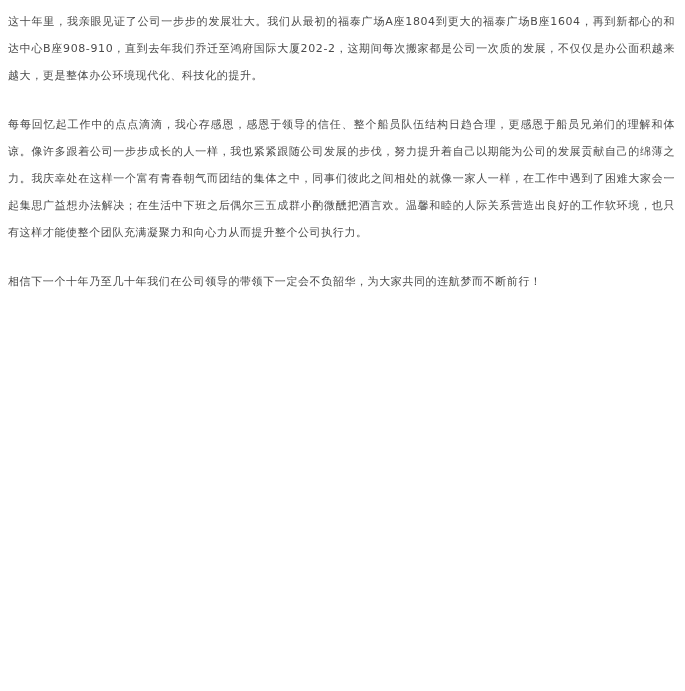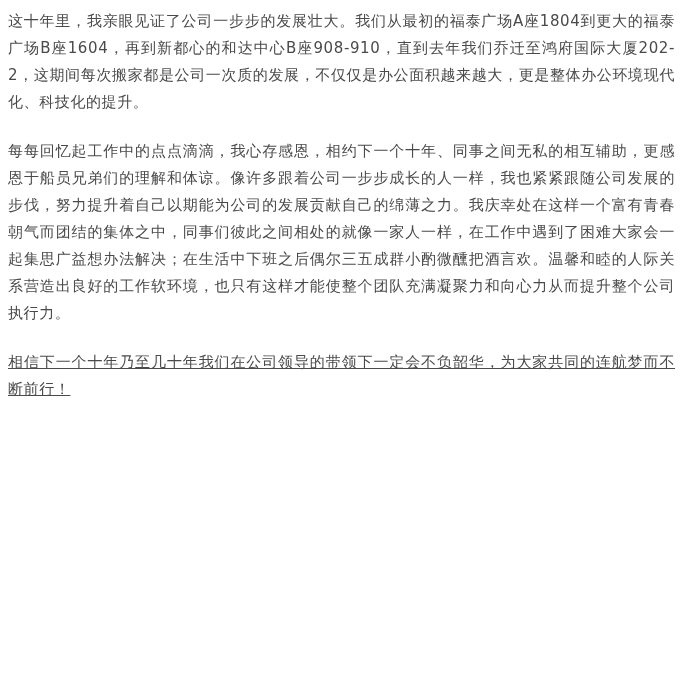--- a/index.html
+++ b/index.html
@@ -13,35 +13,34 @@
     font-family: "DejaVu Sans", "Liberation Sans", sans-serif;
     color: #4a4a4a;
     overflow: hidden;
   }
   .page {
     box-sizing: border-box;
     width: 685px;
     padding: 8px 10px 0 8px;
   }
   .para {
-    font-size: 15px;
+    font-size: 11px;
     line-height: 27px;
     letter-spacing: 0.6px;
     text-align: justify;
     text-justify: inter-ideograph;
     margin: 0 0 22px 0;
     color: #4a4a4a;
     white-space: pre-wrap;
     word-break: break-all;
   }
   .para:last-child {
     margin-bottom: 4px;
-    text-decoration: underline;
   }
 </style>
 </head>
 <body>
 
 <div class="page">
   <p class="para">这十年里，我亲眼见证了公司一步步的发展壮大。我们从最初的福泰广场A座1804到更大的福泰广场B座1604，再到新都心的和达中心B座908-910，直到去年我们乔迁至鸿府国际大厦202-2，这期间每次搬家都是公司一次质的发展，不仅仅是办公面积越来越大，更是整体办公环境现代化、科技化的提升。</p>
-  <p class="para">每每回忆起工作中的点点滴滴，我心存感恩，相约下一个十年、同事之间无私的相互辅助，更感恩于船员兄弟们的理解和体谅。像许多跟着公司一步步成长的人一样，我也紧紧跟随公司发展的步伐，努力提升着自己以期能为公司的发展贡献自己的绵薄之力。我庆幸处在这样一个富有青春朝气而团结的集体之中，同事们彼此之间相处的就像一家人一样，在工作中遇到了困难大家会一起集思广益想办法解决；在生活中下班之后偶尔三五成群小酌微醺把酒言欢。温馨和睦的人际关系营造出良好的工作软环境，也只有这样才能使整个团队充满凝聚力和向心力从而提升整个公司执行力。</p>
+  <p class="para">每每回忆起工作中的点点滴滴，我心存感恩，感恩于领导的信任、整个船员队伍结构日趋合理，更感恩于船员兄弟们的理解和体谅。像许多跟着公司一步步成长的人一样，我也紧紧跟随公司发展的步伐，努力提升着自己以期能为公司的发展贡献自己的绵薄之力。我庆幸处在这样一个富有青春朝气而团结的集体之中，同事们彼此之间相处的就像一家人一样，在工作中遇到了困难大家会一起集思广益想办法解决；在生活中下班之后偶尔三五成群小酌微醺把酒言欢。温馨和睦的人际关系营造出良好的工作软环境，也只有这样才能使整个团队充满凝聚力和向心力从而提升整个公司执行力。</p>
   <p class="para">相信下一个十年乃至几十年我们在公司领导的带领下一定会不负韶华，为大家共同的连航梦而不断前行！</p>
 </div>
 
 </body></html>

